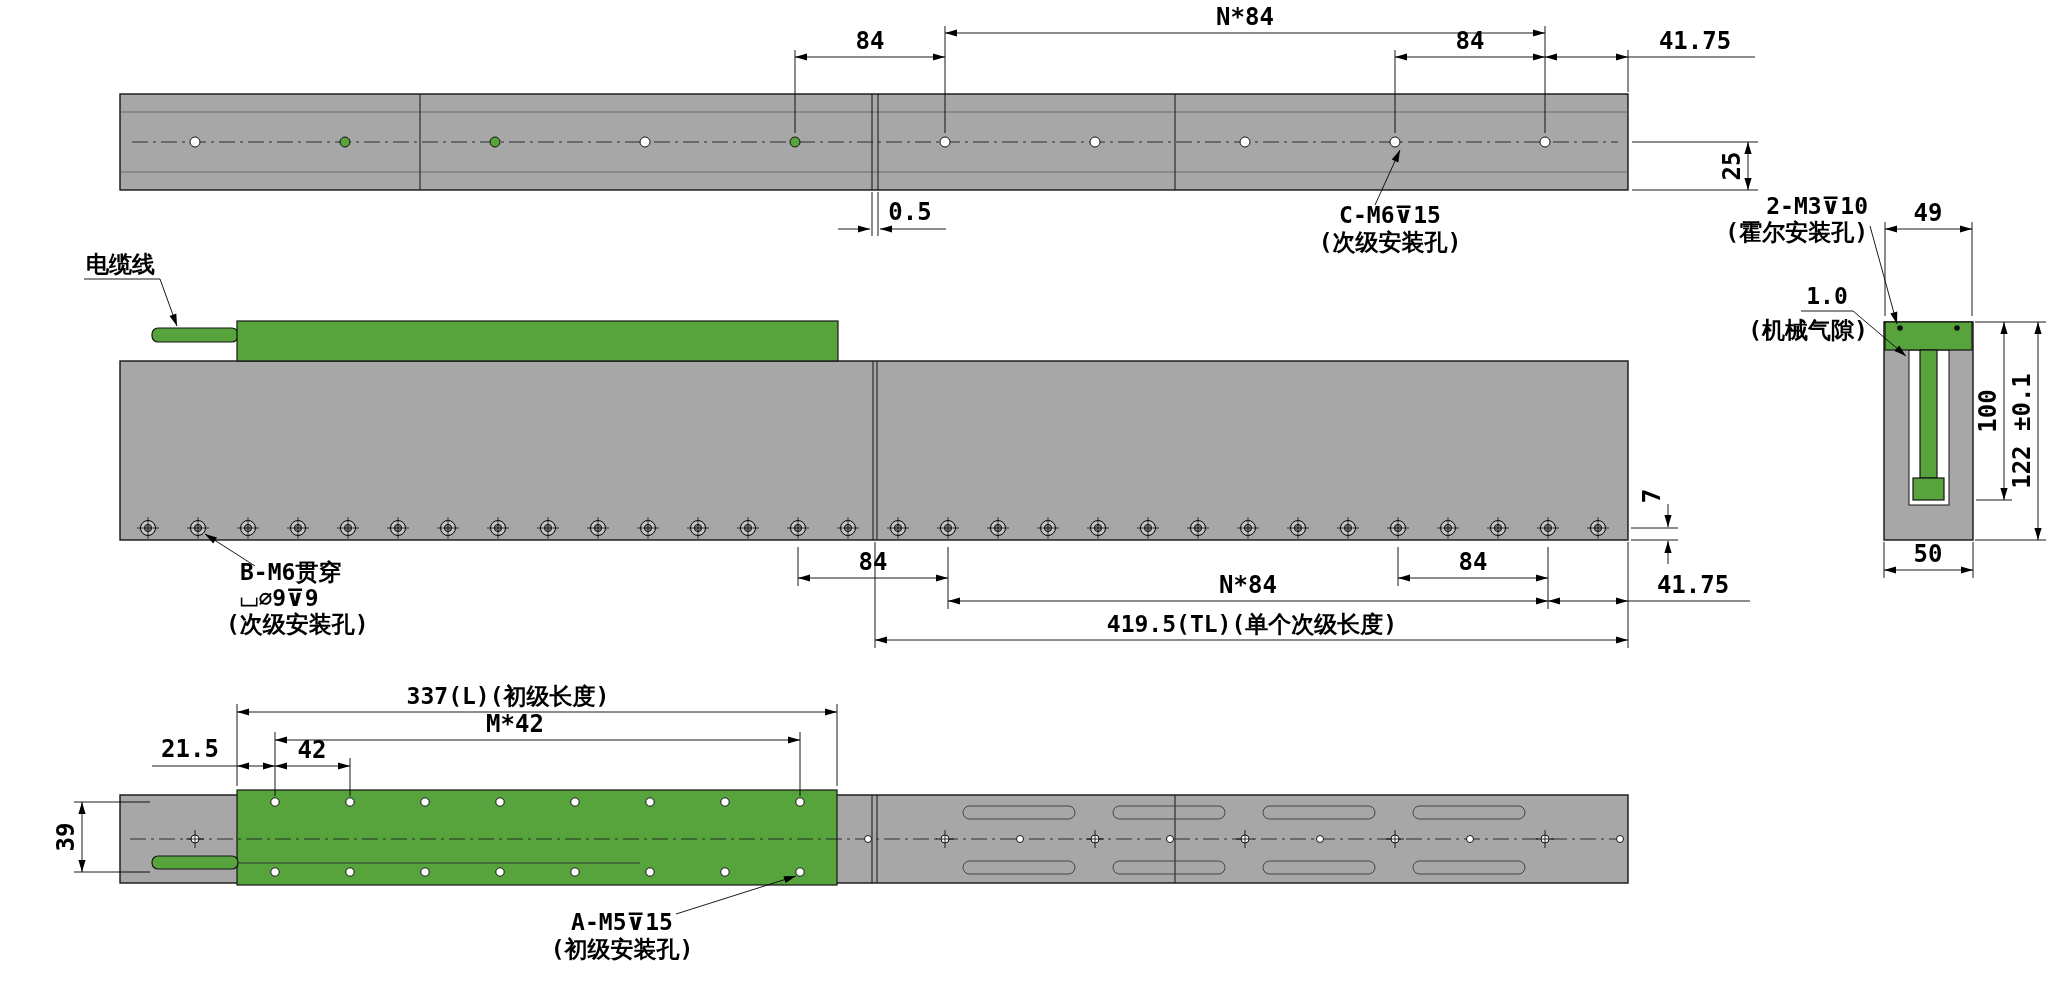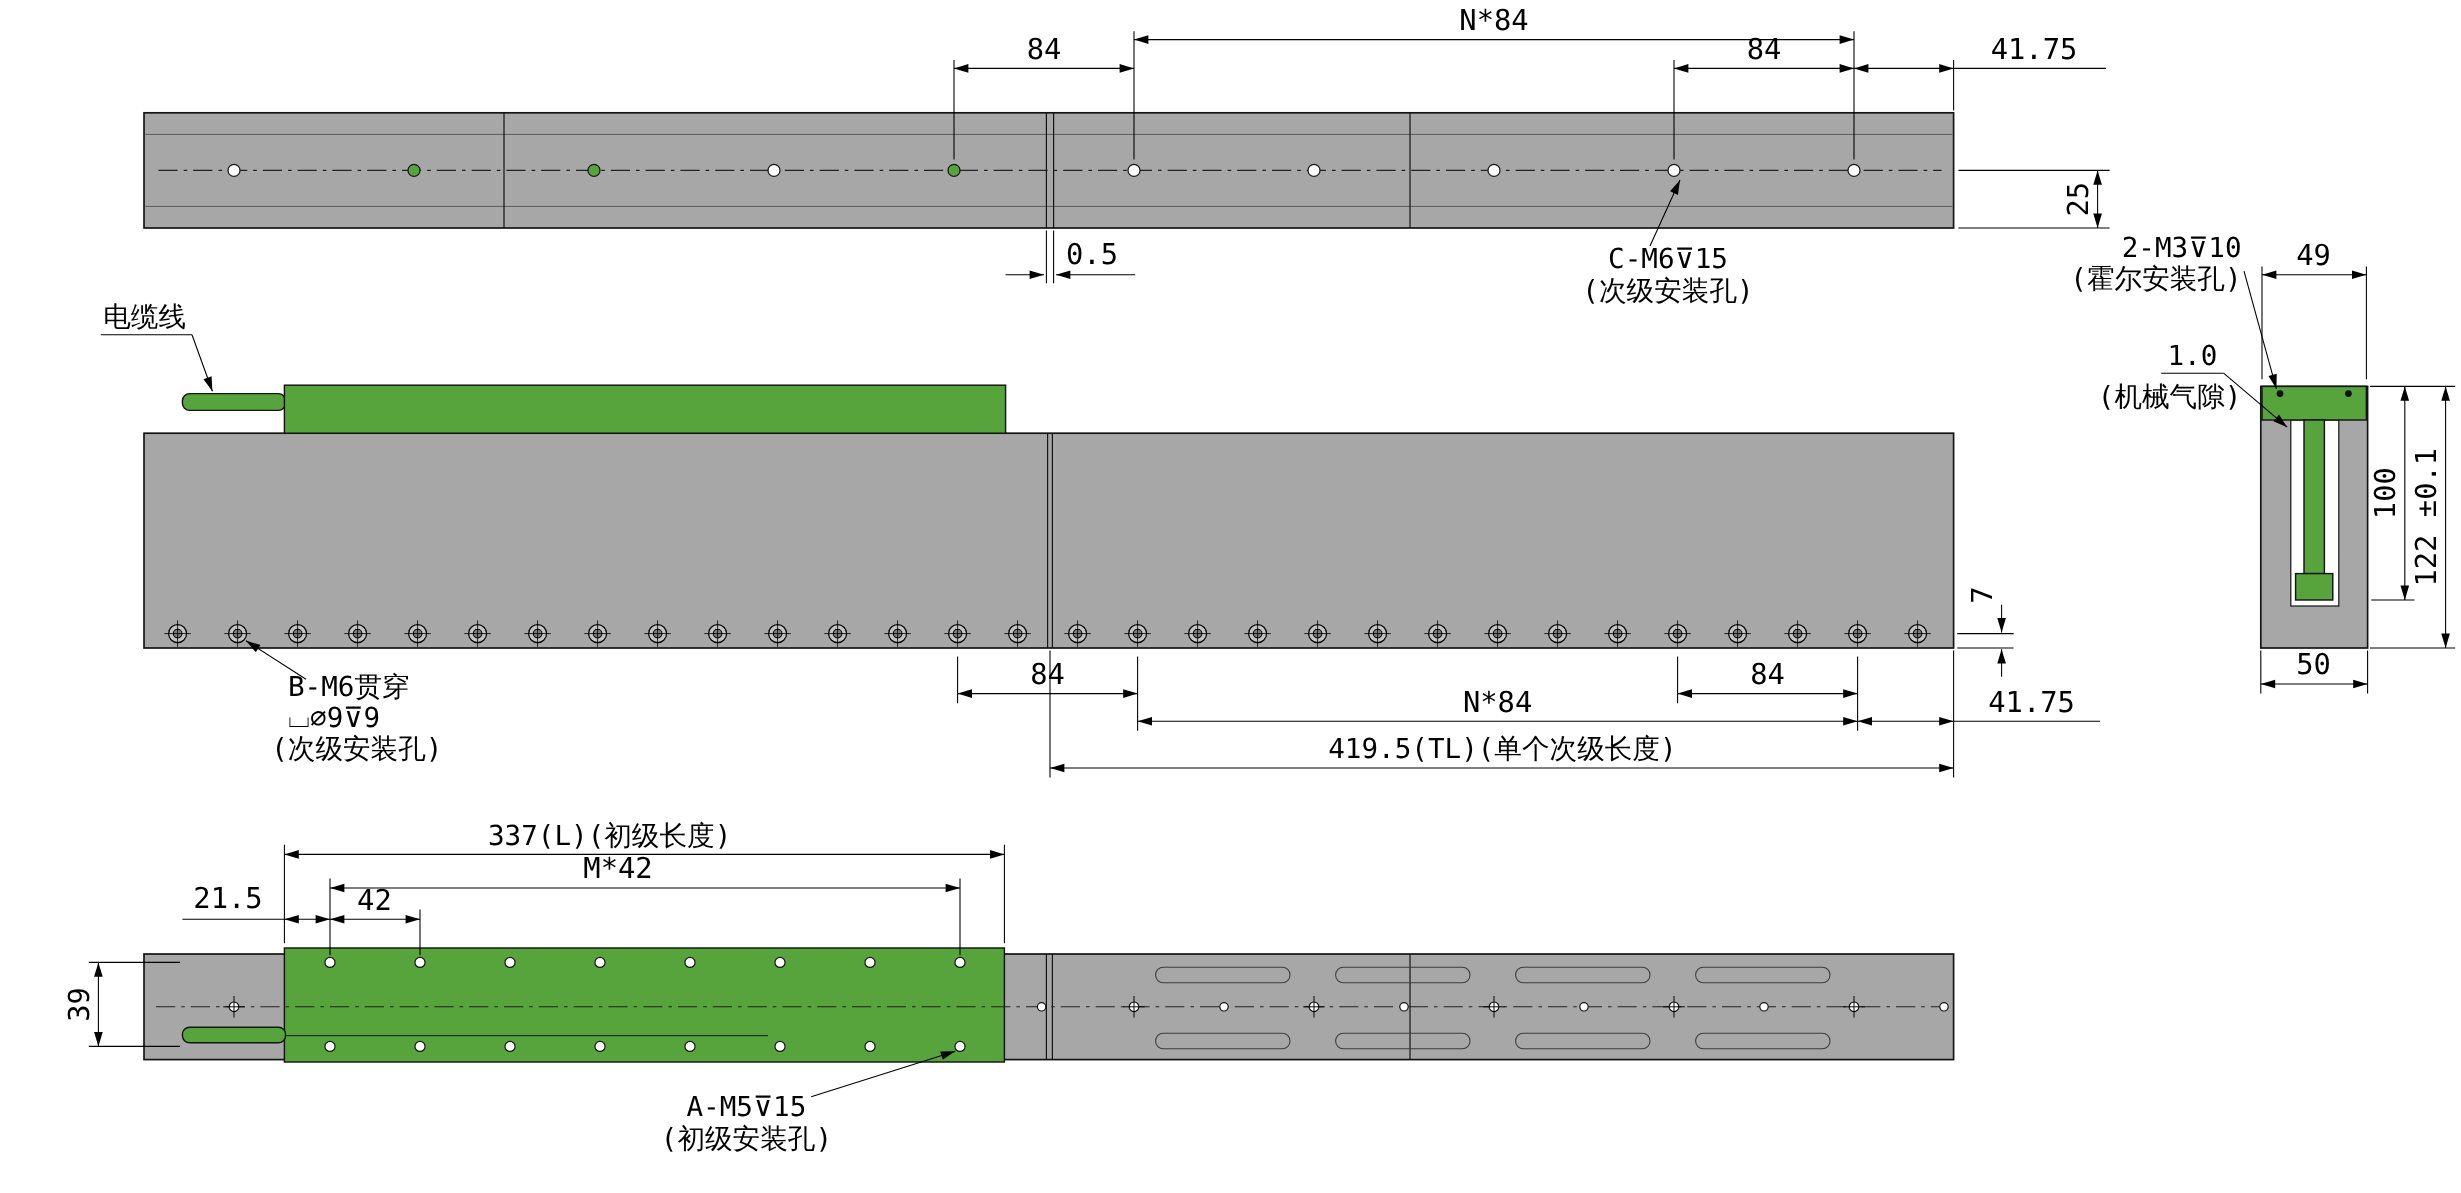--- a/index.html
+++ b/index.html
@@ -2,21 +2,21 @@
 <html style="--rail_gray: #a7a7a7; --motor_green: #57a43d; --line_color: #141414; --bg: #ffffff;"><head>
 <meta charset="utf-8">
 <style>
   :root{
     --rail_gray:#a7a7a7;
     --motor_green:#57a43d;
     --line_color:#141414;
     --bg:#ffffff;
   }
   html,body{margin:0;padding:0;background:var(--bg);}
-  .stage{width:2051px;height:994px;position:relative;background:var(--bg);}
+  .stage{width:2051px;height:994px;position:relative;background:var(--bg);font-weight:bold;}
   svg{display:block;}
   .part{fill:var(--rail_gray);stroke:var(--line_color);stroke-width:1.4;}
   .green{fill:var(--motor_green);stroke:var(--line_color);stroke-width:1.2;}
   .white{fill:#ffffff;stroke:var(--line_color);stroke-width:1;}
   .ghole{fill:var(--motor_green);stroke:var(--line_color);stroke-width:1;}
   .ln{stroke:var(--line_color);stroke-width:1;fill:none;}
   .ln-thin{stroke:#5a5a5a;stroke-width:0.8;fill:none;}
   .cl{stroke:#222;stroke-width:0.9;fill:none;stroke-dasharray:16 5 3 5;}
   .ext{stroke:#000;stroke-width:0.9;fill:none;}
   .dim{stroke:#000;stroke-width:0.9;fill:none;}

